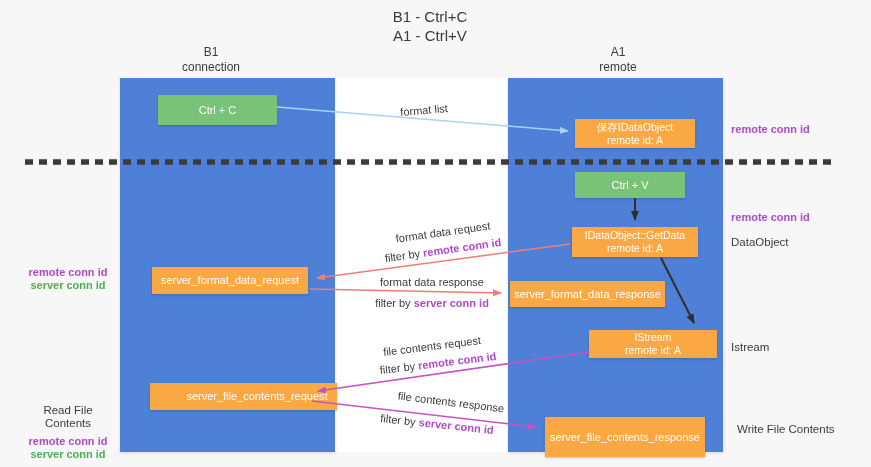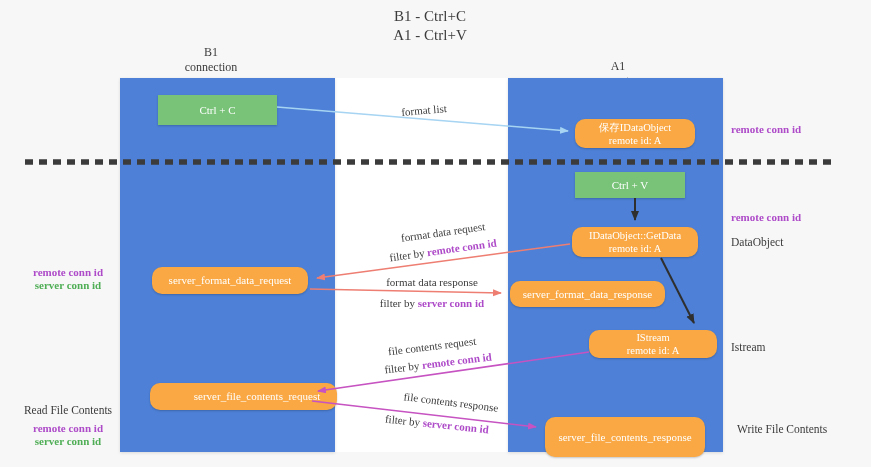--- a/index.html
+++ b/index.html
@@ -3,34 +3,34 @@
 <meta charset="utf-8">
 <style>
   :root{
     --bg:#f7f7f8; --gap:#ffffff; --column:#4d80d6; --green:#79c379; --orange:#f9a843;
     --text:#3b3b3b; --purple:#ae4bc8; --green-text:#4fae55; --box-text:#ffffff;
     --arrow-blue:#a6d4f2; --arrow-black:#2f2f2f; --arrow-red:#ee7e72; --arrow-magenta:#c653c1;
     --dash:#3b3b3b;
   }
   html,body{margin:0;padding:0;}
   body{background:var(--bg);font-family:"Liberation Sans","DejaVu Sans",sans-serif;color:var(--text);}
-  .stage{position:relative;width:871px;height:467px;overflow:hidden;background:var(--bg);font-family:Liberation Serif, serif;}
+  .stage{position:relative;width:871px;height:467px;overflow:hidden;background:var(--bg);}
   .title{position:absolute;left:330px;top:7px;width:200px;text-align:center;font-size:15px;line-height:19px;color:var(--text);}
   .lane-header{position:absolute;width:122px;text-align:center;font-size:12px;line-height:15px;color:var(--text);}
   .lane-header.left{left:150px;top:45px;}
-  .lane-header.right{left:557px;top:59px;}
+  .lane-header.right{left:557px;top:45px;}
   .gap{position:absolute;left:335px;top:78px;width:173px;height:374px;background:var(--gap);}
   .lane{position:absolute;top:78px;width:215px;height:374px;background:var(--column);box-shadow:0 1px 3px rgba(0,0,0,0.12);}
   .lane.left{left:120px;}
   .lane.right{left:508px;}
   .node{position:absolute;display:flex;flex-direction:column;align-items:center;justify-content:center;
         color:var(--box-text);font-size:11px;line-height:13px;text-align:center;
         box-shadow:0 1px 2px rgba(0,0,0,0.2);z-index:2;}
   .node.green{background:var(--green);}
-  .node.orange{background:var(--orange);border-radius:10px;}
+  .node.orange{background:var(--orange);}
   .node.small{font-size:10.5px;}
   svg.overlay{position:absolute;left:0;top:0;z-index:3;pointer-events:none;}
   .line-blue{stroke:var(--arrow-blue);stroke-width:1.6;}
   .line-black{stroke:var(--arrow-black);stroke-width:2;}
   .line-red{stroke:var(--arrow-red);stroke-width:1.5;}
   .line-mag{stroke:var(--arrow-magenta);stroke-width:1.5;}
   .dash-line{stroke:var(--dash);stroke-width:5.5;stroke-dasharray:8 6;}
   .head-blue{fill:var(--arrow-blue);} .head-black{fill:var(--arrow-black);}
   .head-red{fill:var(--arrow-red);} .head-mag{fill:var(--arrow-magenta);}
   .flow-label{position:absolute;white-space:nowrap;font-size:11px;color:var(--text);z-index:4;}

